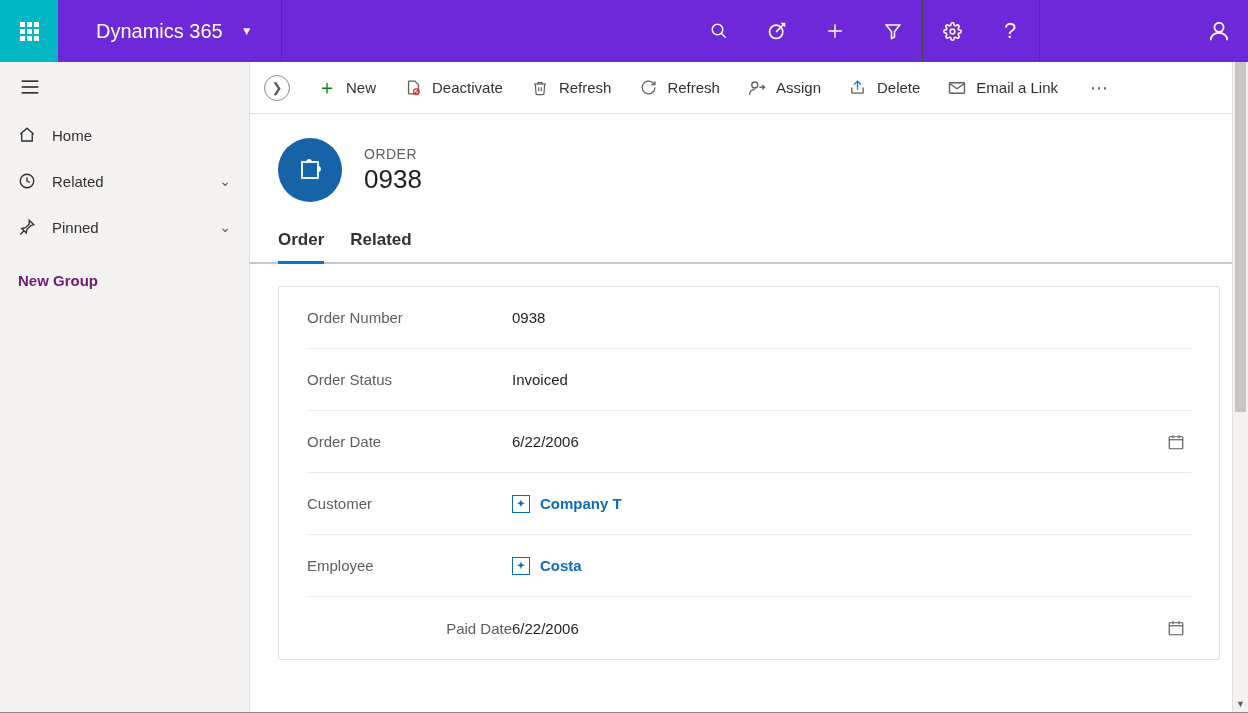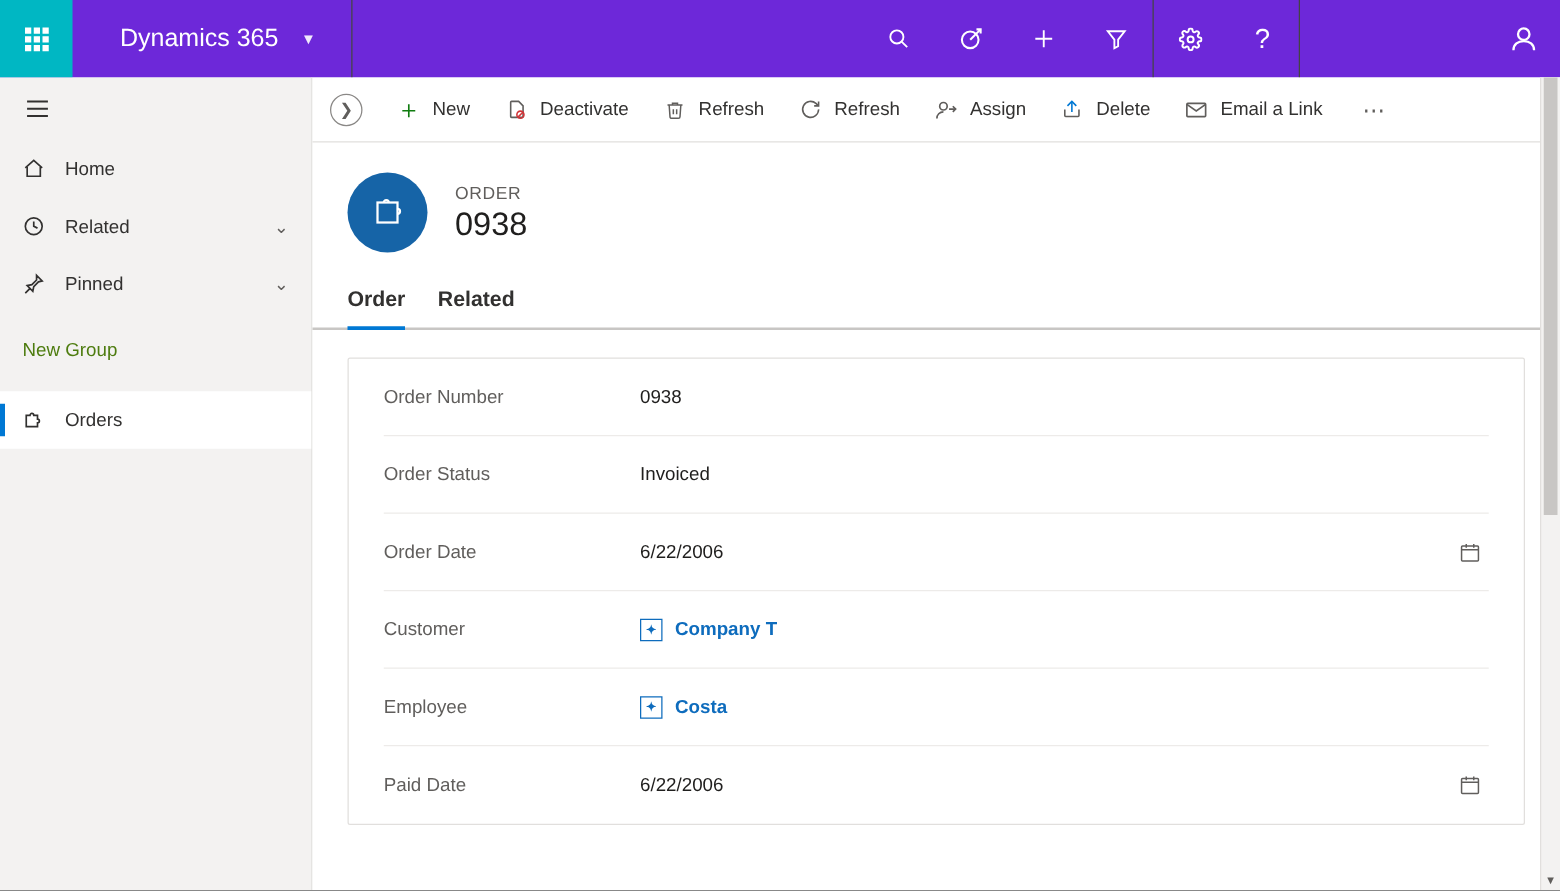--- a/index.html
+++ b/index.html
@@ -19,21 +19,21 @@
   .divider-v { width: 1px; background: #444; }
   .topbar-right { display: flex; }
   .avatar-slot { width: 58px; display:flex; align-items:center; justify-content:center; font-size:20px; }
 
   
   .body { flex: 1; display: flex; min-height: 0; }
   .sidebar { width: 250px; background: #f3f2f1; border-right: 1px solid #e1dfdd; display:flex; flex-direction:column; }
   .hamburger { height: 50px; display:flex; align-items:center; padding-left: 20px; font-size:18px; }
   .side-item { height: 46px; display:flex; align-items:center; padding: 0 18px; gap: 16px; font-size: 15px; color:#323130; }
   .side-item .exp { margin-left:auto; font-size:14px; color:#605e5c; }
-  .side-heading { padding: 22px 18px 24px; font-size: 15px; font-weight:400; color:#4d7c0f; }
+  .side-heading { padding: 22px 18px 12px; font-size: 15px; font-weight:700; color:#701a75; }
   .side-item.active { background: #fff; position:relative; }
   .side-item.active::before { content:""; position:absolute; left:0; top:10px; bottom:10px; width:4px; background:#0078d4; }
 
   
   .main { flex:1; display:flex; flex-direction:column; position:relative; min-width:0; background:#fff; }
   .cmdbar { height: 52px; border-bottom:1px solid #e1dfdd; display:flex; align-items:center; padding: 0 14px; gap: 28px; }
   .cmd { display:flex; align-items:center; gap:10px; font-size:15px; color:#323130; }
   .cmd .ic { width:18px; height:18px; display:inline-flex; align-items:center; justify-content:center; color:#605e5c; }
   .cmd.new .ic { color:#107c10; font-size:20px; font-weight:300; }
   .back-circle { width:26px; height:26px; border:1px solid #8a8886; border-radius:50%; display:flex; align-items:center; justify-content:center; font-size:13px; color:#605e5c; }
@@ -45,21 +45,21 @@
   .rec-meta .ename { font-size:26px; font-weight:400; color:#201f1e; margin-top:2px; }
 
   .tabs { display:flex; gap:26px; padding: 0 28px; border-bottom: 2px solid #c8c6c4; }
   .tab { padding: 10px 0 12px; font-size:17px; color:#323130; position:relative;font-weight:bold; }
   .tab.active { font-weight:600; }
   .tab.active::after { content:""; position:absolute; left:0; right:0; bottom:-2px; height:3px; background:#0078d4; }
 
   .form-wrap { flex:1; overflow-y:auto; padding: 22px 28px; }
   .form-card { border:1px solid #e1dfdd; border-radius:2px; padding: 0 28px; }
   .frow { display:flex; align-items:center; min-height:62px; border-bottom:1px solid #edebe9; }
-  .frow:last-child { border-bottom:none; }
+  .frow:last-child { border-bottom:none;text-align:right; }
   .flabel { width:205px; font-size:15px; color:#605e5c; }
   .fval { flex:1; display:flex; align-items:center; gap:10px; font-size:15px; color:#201f1e; }
   .fval.link { color:#0e6cbd; font-weight:600; }
   .fval .lookup-icon { width:18px; height:18px; border:1.5px solid #0e6cbd; display:inline-flex; align-items:center; justify-content:center; font-size:10px; color:#0e6cbd; }
   .fcal { color:#605e5c; font-size:17px; padding-right:6px; }
 
   .scrollbar { position:absolute; right:0; top:0; bottom:0; width:16px; background:#f3f2f1; border-left:1px solid #e1dfdd; }
   .scrollbar .thumb { position:absolute; left:2px; right:2px; top:0; height:350px; background:#c8c6c4; }
   .scrollbar .arrow { position:absolute; left:0; right:0; height:16px; display:flex; align-items:center; justify-content:center; font-size:9px; color:#605e5c; }
   .scrollbar .arrow.up { top:0; }
@@ -165,26 +165,20 @@
         <span class="exp">⌄</span>
       </div>
       <div class="side-item">
         <svg width="18" height="18" viewBox="0 0 24 24" fill="none" stroke="#323130" stroke-width="1.8">
             <path d="M15 3l6 6-4 1-5 5-1 5-3-3-5 5 5-5-3-3 5-1 5-5z"></path>
           </svg>
         <span>Pinned</span>
         <span class="exp">⌄</span>
       </div>
       <div class="side-heading">New Group</div>
-      <div class="side-item active">
-        <svg width="18" height="18" viewBox="0 0 24 24" fill="none" stroke="#323130" stroke-width="1.8">
-            <path d="M4 7h4a2 2 0 1 1 4 0h4v4a2 2 0 1 1 0 4v4H4z"></path>
-          </svg>
-        <span>Orders</span>
-      </div>
     </div>
 
     <div class="main">
 
       <div class="cmdbar">
         <div class="back-circle">
           <span>❯</span>
         </div>
         <div class="cmd new">
           <span class="ic">＋</span>

